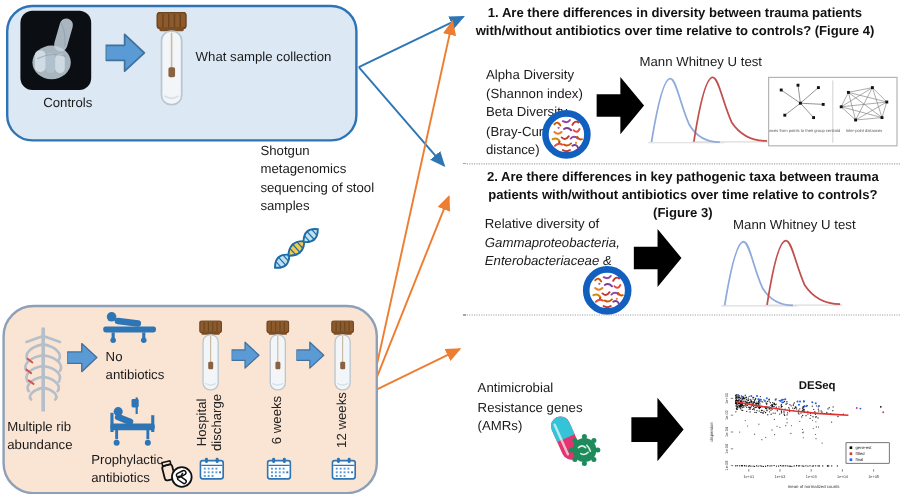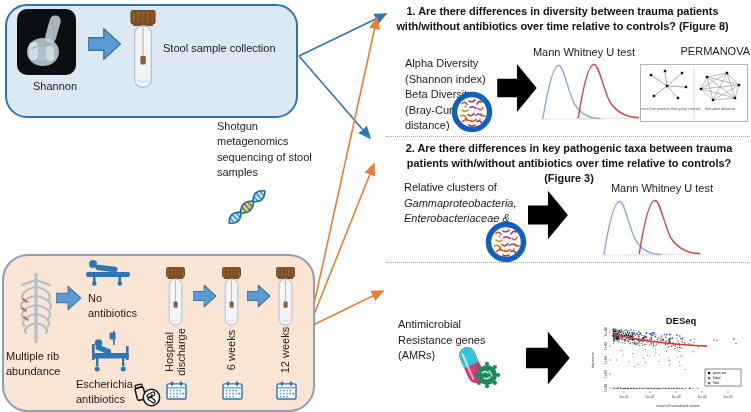--- a/index.html
+++ b/index.html
@@ -128,31 +128,31 @@
     <svg width="59" height="66" viewBox="0 0 59 66">
       <ellipse cx="26" cy="43" rx="16" ry="14" fill="#c6d3de" opacity="0.85"></ellipse>
       <rect x="31" y="6" width="11" height="28" rx="5.5" fill="#c6d3de" opacity="0.85" transform="rotate(16 36 18)"></rect>
       <rect x="12" y="33" width="9" height="18" rx="4" fill="#dbe5ee" opacity="0.8"></rect>
       <rect x="21" y="35" width="8" height="17" rx="4" fill="#b3c3d1" opacity="0.8"></rect>
       <rect x="29" y="36" width="8" height="16" rx="4" fill="#dbe5ee" opacity="0.75"></rect>
       <path d="M14,40 q12,-6 24,-2" stroke="#8da0b0" stroke-width="1" fill="none" opacity="0.7"></path>
       <path d="M34,10 q4,8 3,20" stroke="#8da0b0" stroke-width="1" fill="none" opacity="0.7"></path>
     </svg>
   </div>
-  <div class="abs txt center" style="left:17px;top:79px;width:60px;">Shannon</div>
+  <div class="abs txt center" style="left:17px;top:79px;width:60px;">Controls</div>
 
   <svg class="abs" style="left:88px;top:25px" width="34" height="38" viewBox="0 0 30 30">
       <use href="#sym-blue-arrow"></use>
     </svg>
 
   <svg class="abs" style="left:125px;top:10px" width="36" height="80" viewBox="0 0 30 66">
       <use href="#sym-vial"></use>
     </svg>
 
-  <div class="abs txt" style="left:163px;top:41px;width:135px;">Stool sample collection</div>
+  <div class="abs txt" style="left:163px;top:41px;width:135px;">What sample collection</div>
 
   <div class="abs txt" style="left:217px;top:119px;width:100px;">Shotgun metagenomics sequencing of stool samples</div>
 
   <svg class="abs" style="left:220px;top:180px" width="54" height="54" viewBox="0 0 54 54">
     <g transform="rotate(-42 27 27)">
       <path d="M3,27 Q11,18 19,27 Q11,36 3,27 Z" fill="#bfe0f0" stroke="#1b6ca8" stroke-width="1.6"></path>
       <line x1="7" y1="23.5" x2="7" y2="30.5" stroke="#1b6ca8" stroke-width="1"></line>
       <line x1="11" y1="22" x2="11" y2="32" stroke="#1b6ca8" stroke-width="1"></line>
       <line x1="15" y1="23.5" x2="15" y2="30.5" stroke="#1b6ca8" stroke-width="1"></line>
       <path d="M18,27 Q27,18 36,27 Q27,36 18,27 Z" fill="#f5c84c" stroke="#1b6ca8" stroke-width="1.6"></path>
@@ -216,21 +216,21 @@
       <rect x="12" y="13" width="16" height="5.5" rx="2.6" transform="rotate(22 12 13)"></rect>
       <rect x="7" y="13" width="2.6" height="16"></rect>
       <rect x="7" y="22" width="37" height="5.5" rx="2"></rect>
       <rect x="41" y="15" width="2.6" height="14"></rect>
       <rect x="11" y="27" width="2.4" height="8"></rect>
       <rect x="37" y="27" width="2.4" height="8"></rect>
       <circle cx="12.2" cy="38" r="2.5"></circle>
       <circle cx="38.2" cy="38" r="2.5"></circle>
     </g>
   </svg>
-  <div class="abs txt" style="left:76px;top:377px;width:80px;">Escherichia antibiotics</div>
+  <div class="abs txt" style="left:76px;top:377px;width:80px;">Prophylactic antibiotics</div>
 
   <svg class="abs" style="left:134px;top:381px" width="27" height="27" viewBox="0 0 27 27">
     <g transform="rotate(-14 6 12)">
       <rect x="2" y="6.5" width="8.5" height="12.5" rx="2" fill="none" stroke="#111" stroke-width="1.5"></rect>
       <rect x="2.8" y="3.6" width="7" height="3" rx="0.8" fill="none" stroke="#111" stroke-width="1.3"></rect>
     </g>
     <circle cx="17.5" cy="16.5" r="8.2" fill="#fff" stroke="#111" stroke-width="1.5"></circle>
     <g fill="none" stroke="#111" stroke-width="1.2">
       <rect x="12.8" y="12.2" width="8.4" height="3.6" rx="1.8" transform="rotate(-28 17 14)"></rect>
       <line x1="15.8" y1="15.5" x2="18.6" y2="13.9" transform="rotate(-28 17 14)"></line>
@@ -261,38 +261,37 @@
   <svg class="abs" style="left:166px;top:381px" width="21" height="19" viewBox="0 0 22 20">
       <use href="#sym-calendar"></use>
     </svg>
   <svg class="abs" style="left:222px;top:381px" width="21" height="19" viewBox="0 0 22 20">
       <use href="#sym-calendar"></use>
     </svg>
   <svg class="abs" style="left:276px;top:381px" width="21" height="19" viewBox="0 0 22 20">
       <use href="#sym-calendar"></use>
     </svg>
 
-  <div class="abs qtitle" style="left:376px;top:4px;width:373px;">1. Are there differences in diversity between trauma patients with/without antibiotics over time relative to controls? (Figure 8)</div>
+  <div class="abs qtitle" style="left:376px;top:4px;width:373px;">1. Are there differences in diversity between trauma patients with/without antibiotics over time relative to controls? (Figure 4)</div>
 
   <div class="abs txt" style="left:393px;top:56px;width:88px;line-height:15.5px;margin-left:12px;">Alpha Diversity (Shannon index) Beta Diversity (Bray-Curtis distance)</div>
 
   <svg class="abs" style="left:450px;top:90px" width="44" height="44" viewBox="0 0 44 44">
       <use href="#sym-microbiome"></use>
     </svg>
 
   <svg class="abs" style="left:496px;top:62px" width="44" height="52" viewBox="0 0 40 50">
       <use href="#sym-black-arrow"></use>
     </svg>
 
   <div class="abs txt center" style="left:505px;top:45px;width:130px;">Mann Whitney U test</div>
   <svg class="abs" style="left:537px;top:58px" width="108" height="64" viewBox="0 0 110 64">
       <use href="#sym-curves"></use>
     </svg>
 
-  <div class="abs txt center" style="left:642px;top:44px;width:108px;">PERMANOVA</div>
   <div class="abs permanova-panel" style="left:640px;top:64px;width:108px;height:58px;">
     <svg width="106" height="56" viewBox="0 0 106 56">
       <line x1="53" y1="2" x2="53" y2="54" stroke="#cfcfcf" stroke-width="0.8"></line>
       <g>
         <g stroke="#808080" stroke-width="0.7">
           <line x1="26" y1="21" x2="10" y2="10"></line>
             <line x1="26" y1="21" x2="24" y2="6"></line>
           <line x1="26" y1="21" x2="41" y2="8"></line>
             <line x1="26" y1="21" x2="45" y2="22"></line>
           <line x1="26" y1="21" x2="37" y2="33"></line>
@@ -338,21 +337,21 @@
         <text x="79" y="45" font-size="3.4" text-anchor="middle" fill="#555" font-family="Liberation Sans, sans-serif">Inter-point distances</text>
       </g>
     </svg>
   </div>
 
   <div class="abs dashsep" style="left:386px;top:136px;width:364px;"></div>
 
   <div class="abs qtitle" style="left:388px;top:141px;width:362px;">2. Are there differences in key pathogenic taxa between trauma patients with/without antibiotics over time relative to controls? (Figure 3)</div>
 
   <div class="abs txt" style="left:404px;top:180px;width:142px;line-height:15.5px;">
-    <div>Relative clusters of</div>
+    <div>Relative diversity of</div>
     <div class="italic">Gammaproteobacteria,</div>
     <div class="italic">Enterobacteriaceae &amp;</div>
   </div>
 
   <svg class="abs" style="left:484px;top:220px" width="44" height="44" viewBox="0 0 44 44">
       <use href="#sym-microbiome"></use>
     </svg>
 
   <svg class="abs" style="left:528px;top:188px" width="42" height="54" viewBox="0 0 40 50">
       <use href="#sym-black-arrow"></use>

